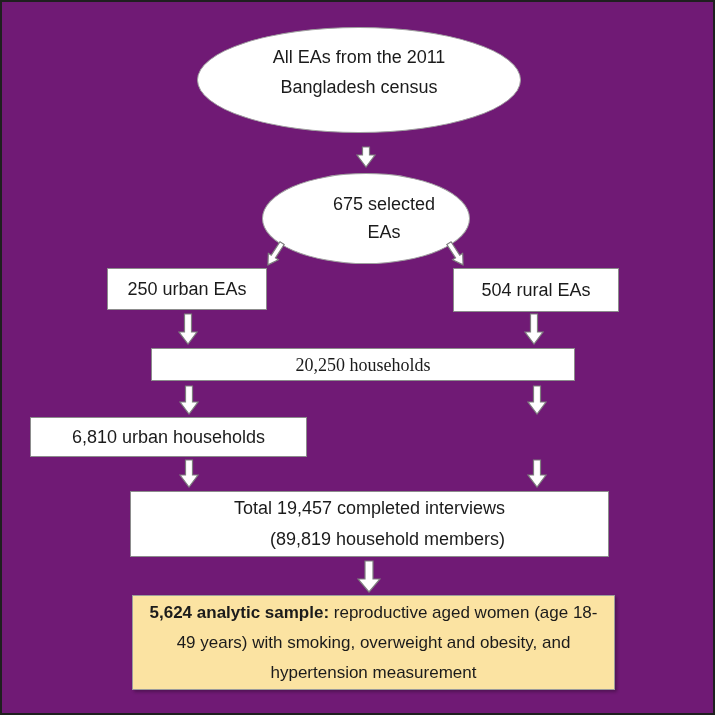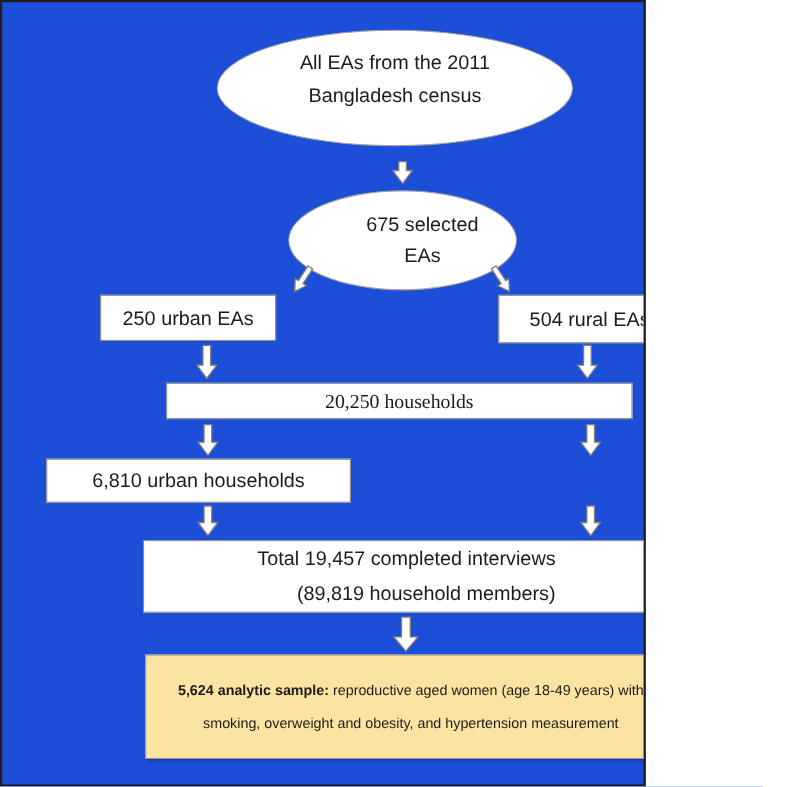--- a/index.html
+++ b/index.html
@@ -1,20 +1,20 @@
 <!DOCTYPE html>
 <html><head>
 <meta charset="utf-8">
 <style>
   html,body{margin:0;padding:0;background:#fff;}
   .frame{
     position:relative;
-    width:587px;height:715px;
+    width:715px;height:715px;
     box-sizing:border-box;
-    background:#1d4ed8;
+    background:#701a75;
     border:2px solid #1f1f1f;
     font-family:"Liberation Sans", sans-serif;
     color:#1b1b1b;
     overflow:hidden;
   }
   .node{
     position:absolute;
     box-sizing:border-box;
     display:flex;
     align-items:center;
@@ -29,33 +29,33 @@
     border-radius:50%;
   }
   .rect{
     border:1px solid #8c8c8c;
   }
   .lines span{display:block;}
   .e1{left:195px;top:25px;width:324px;height:106px;}
   .e1 .lines{padding-bottom:16px;line-height:30px;}
   .e2{left:260px;top:171px;width:208px;height:91px;}
   .e2 .lines{line-height:28px;padding-bottom:2px;margin-left:36px;}
-  .b-urban-ea{left:89px;top:266px;width:160px;height:42px;}
+  .b-urban-ea{left:105px;top:266px;width:160px;height:42px;}
   .b-rural-ea{left:451px;top:266px;width:166px;height:44px;}
   .b-households{left:149px;top:346px;width:424px;height:33px;font-family:Liberation Serif, serif;}
-  .b-urban-hh{left:40px;top:415px;width:277px;height:40px;}
+  .b-urban-hh{left:28px;top:415px;width:277px;height:40px;}
   .b-rural-hh{left:400px;top:415px;width:280px;height:40px;}
   .b-total{left:128px;top:489px;width:479px;height:66px;}
   .b-total .lines{line-height:31px;text-align:right;}
   .b-analytic{
     left:130px;top:593px;width:483px;height:95px;
     background:#fbe3a2;
     border:1px solid #9b9b9b;
     box-shadow:2px 2px 3px rgba(0,0,0,0.28);
-    font-size:13px;
+    font-size:17px;
     line-height:30px;
     padding:0 8px;
   }
   .b-analytic b{font-weight:bold;}
   .arrow{position:absolute;}
   .arrow svg{display:block;}
   .arrow polygon{fill:#ffffff;stroke:#7f7f7f;stroke-width:1.2;stroke-linejoin:miter;}
   .diag-l{transform:rotate(33deg);}
   .diag-r{transform:rotate(-33deg);}
 </style>

